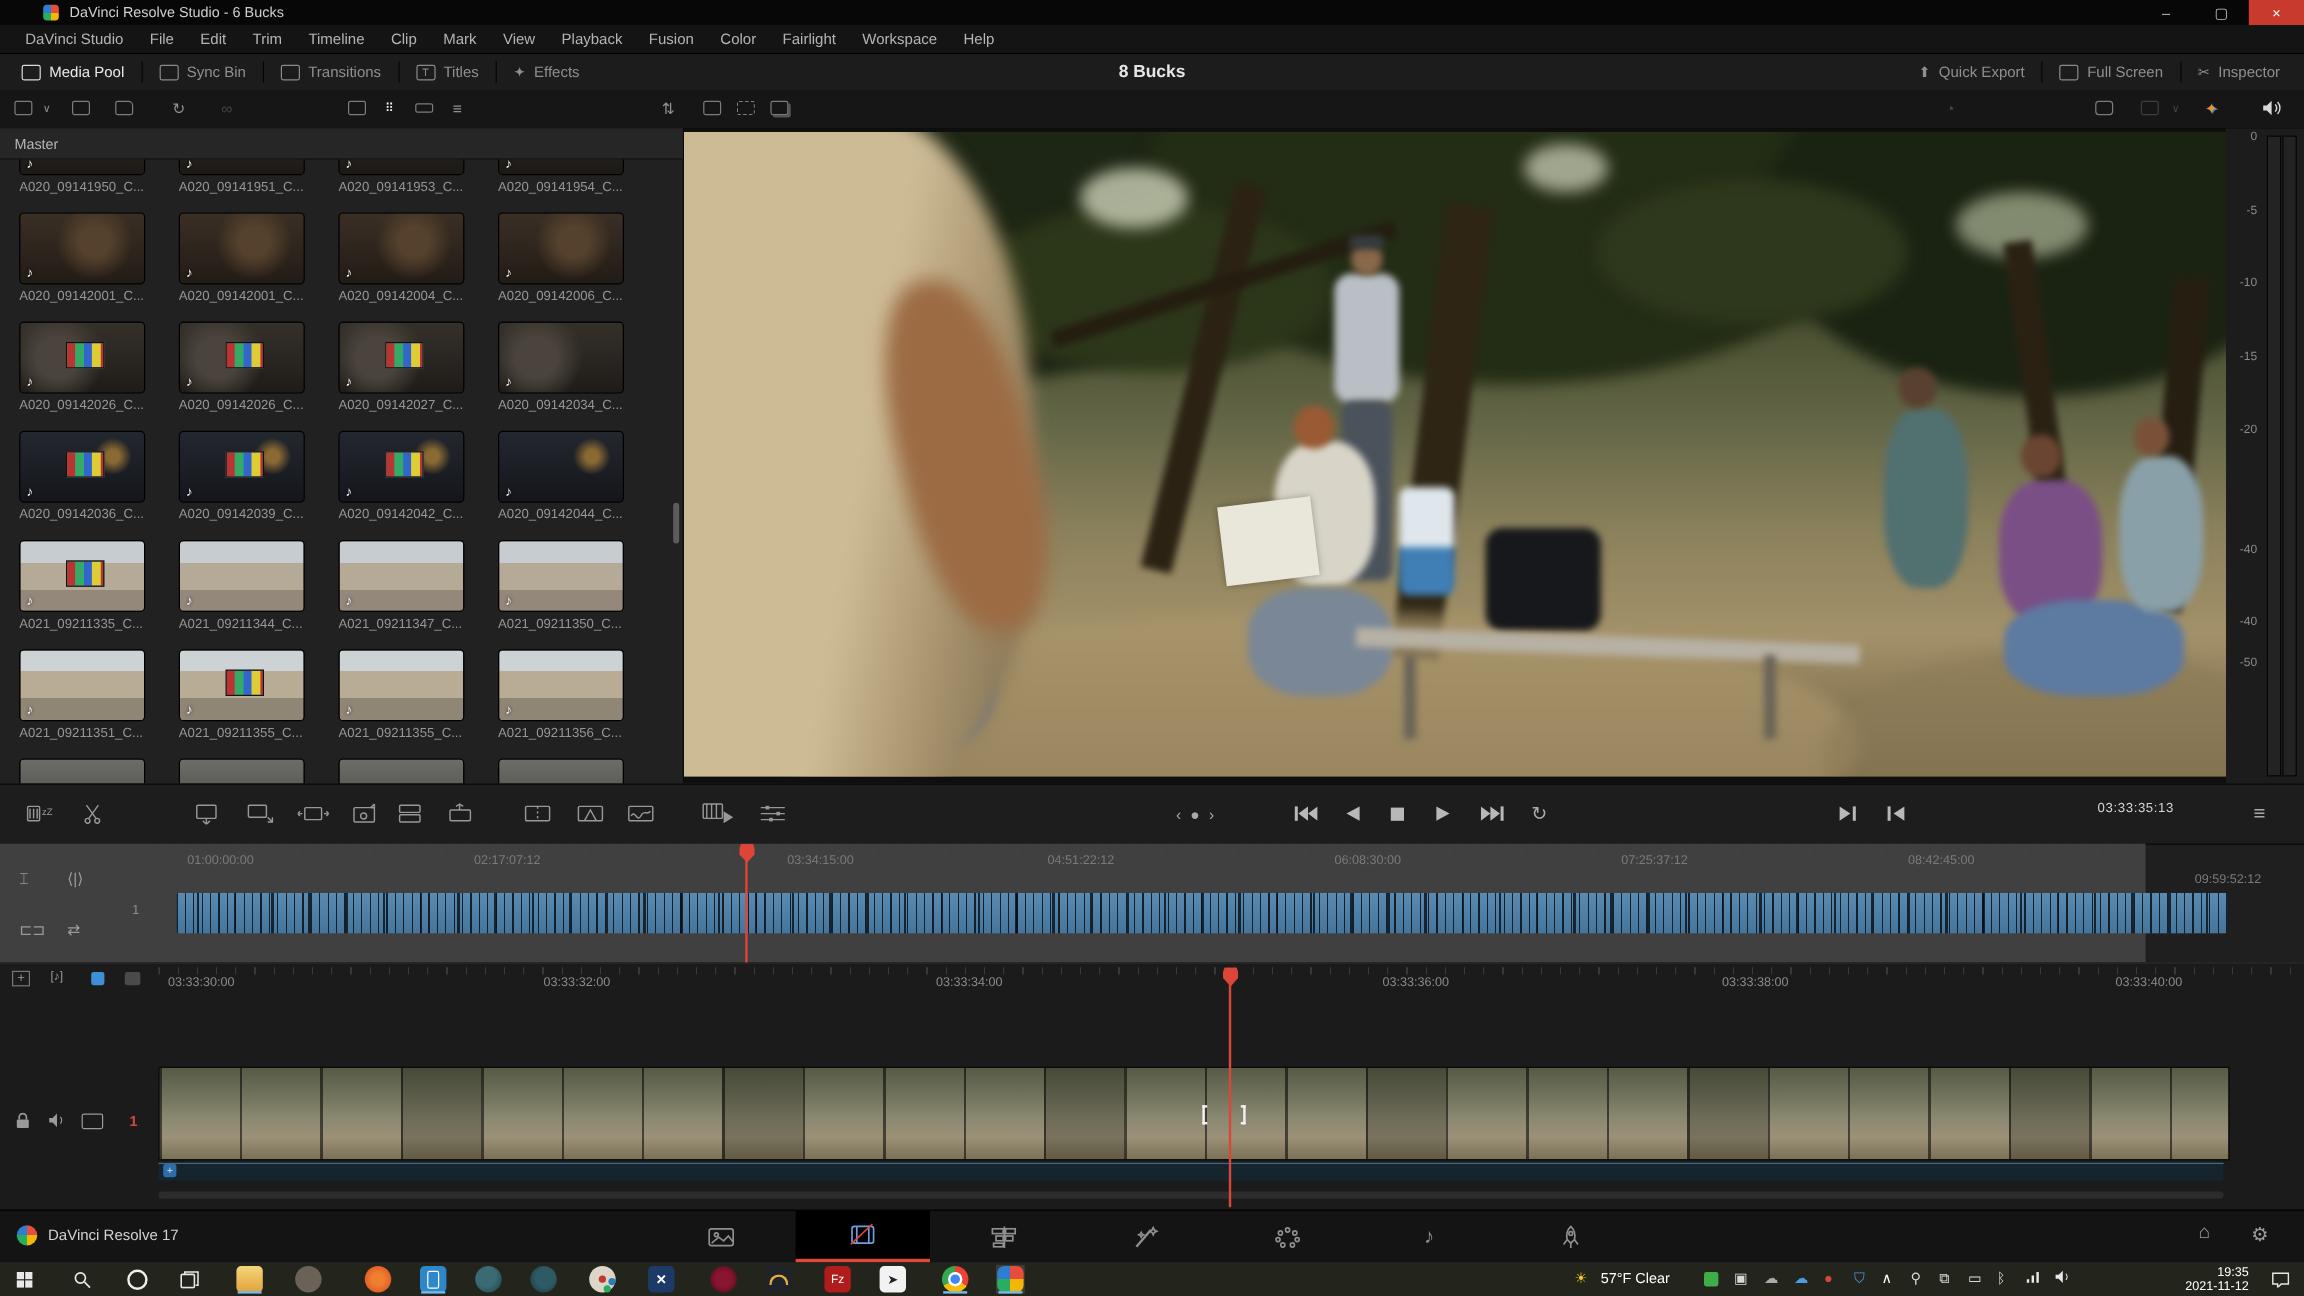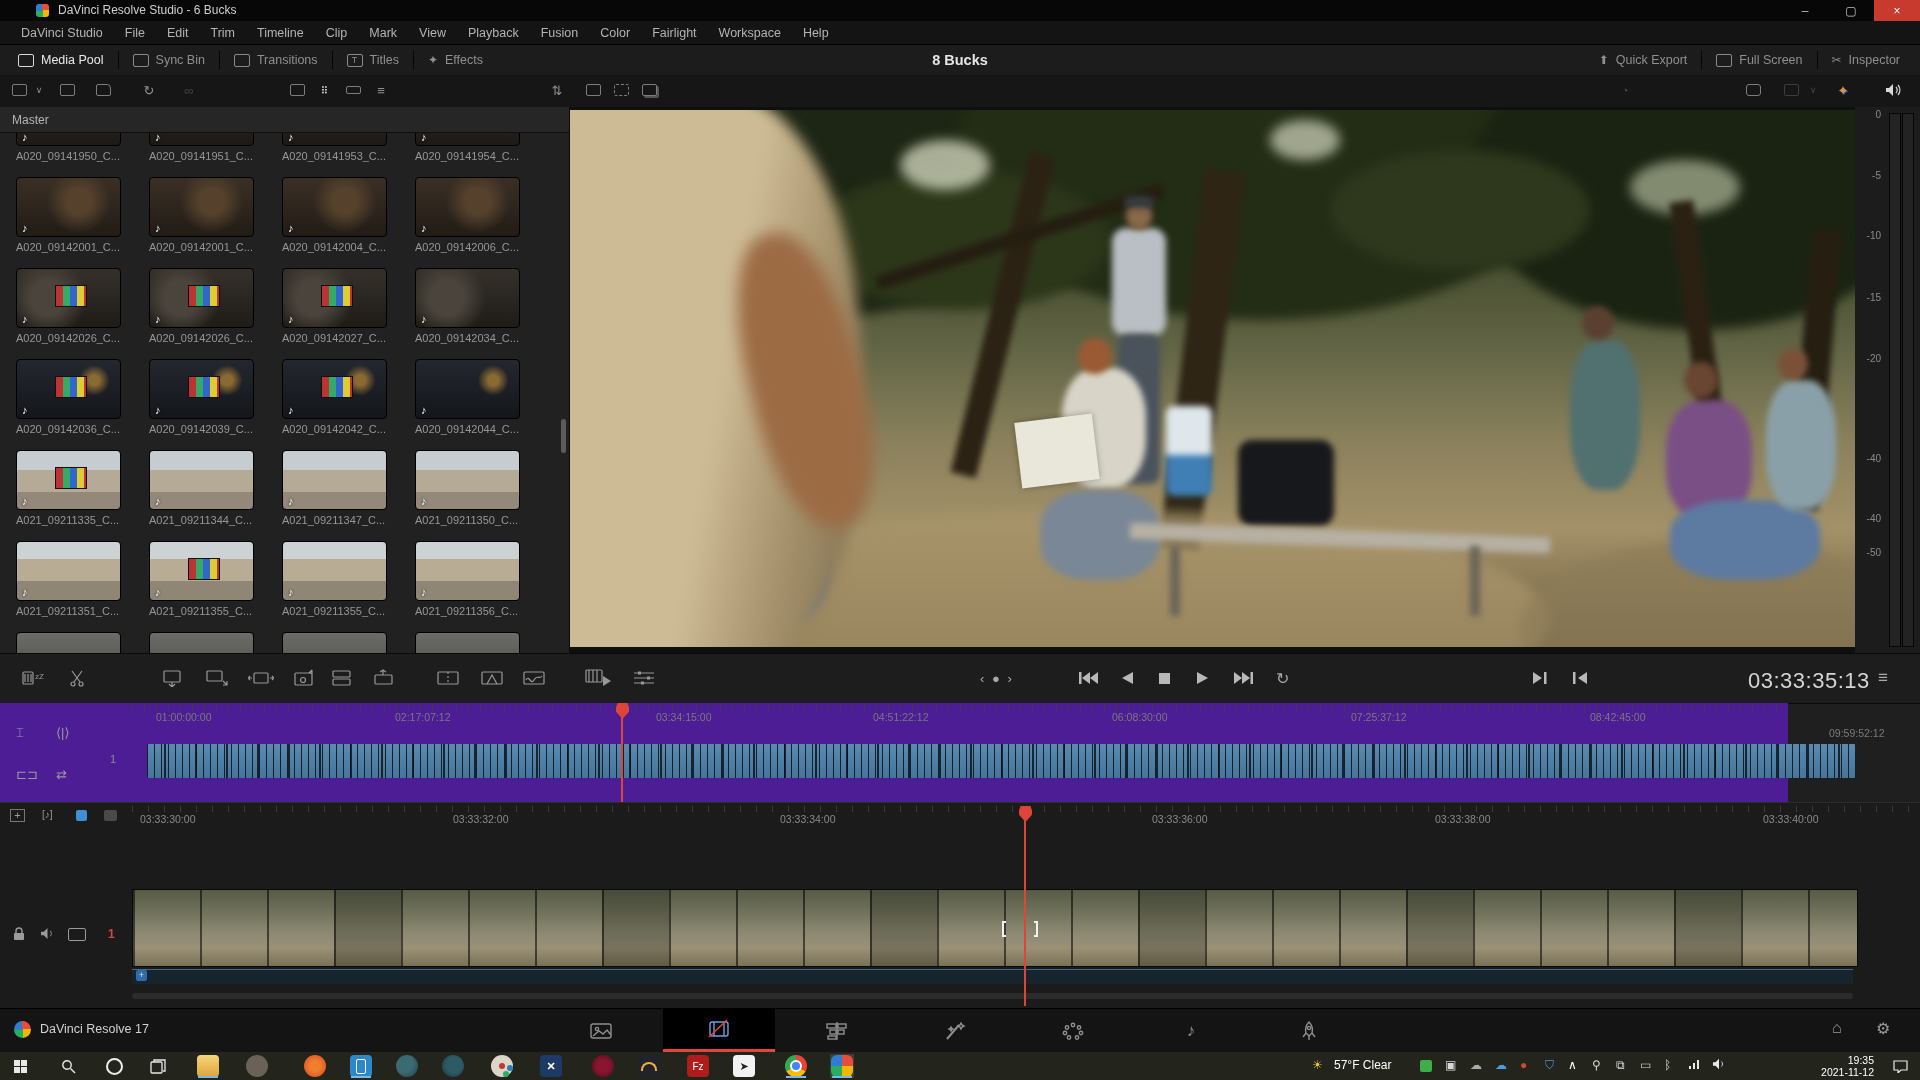--- a/index.html
+++ b/index.html
@@ -74,23 +74,23 @@
   .soft{filter:blur(3px);}
   
   #meter{left:1855px;top:107px;width:65px;height:546px;background:#1c1c1c;}
   .mlabel{position:absolute;left:0;width:26px;text-align:right;font-size:10px;color:#8a8a8a;}
   .mbar{position:absolute;top:6px;height:534px;width:12px;border:1px solid #060606;background:#232323;box-sizing:border-box;}
   
   #transport{left:0;top:653px;width:1920px;height:49px;background:#1d1d1d;border-top:1px solid #0a0a0a;border-bottom:1px solid #090909;}
   .tico{position:absolute;top:13px;height:22px;display:flex;align-items:center;justify-content:center;color:#a8a8a8;}
   .tico svg{stroke:#989898;fill:none;stroke-width:1.2;}
   .tp svg{fill:#b8b8b8;stroke:none;}
-  #tc-main{left:1748px;top:14px;font-size:22px;color:#d4d4d4;letter-spacing:.5px;}
-  
-  #tl-up{left:0;top:703px;width:1788px;height:99px;background:#4c1d95;}
+  #tc-main{left:1748px;top:14px;font-size:11px;color:#d4d4d4;letter-spacing:.5px;}
+  
+  #tl-up{left:0;top:703px;width:1788px;height:99px;background:#404040;}
   #ruler-up{position:absolute;left:132px;top:0;right:0;height:25px;
     background-image:repeating-linear-gradient(90deg,#3e3e3e 0 1px,transparent 1px 12px);
     background-size:100% 6px;background-repeat:no-repeat;background-position:0 2px;}
   .rlabel{position:absolute;top:8px;font-size:10.5px;color:#7a7a7a;white-space:nowrap;}
   #clipbar{position:absolute;left:147px;top:41px;width:1709px;height:34px;border-radius:2px;
     background:
      repeating-linear-gradient(90deg,rgba(8,14,20,.85) 0 1px,transparent 1px 7px),
      repeating-linear-gradient(90deg,transparent 0 17px,rgba(8,14,20,.8) 17px 19px,transparent 19px 31px),
      linear-gradient(180deg,#5b8ab1 0%,#46759b 100%);}
   .tracknum{position:absolute;font-size:11px;color:#8c8c8c;}

